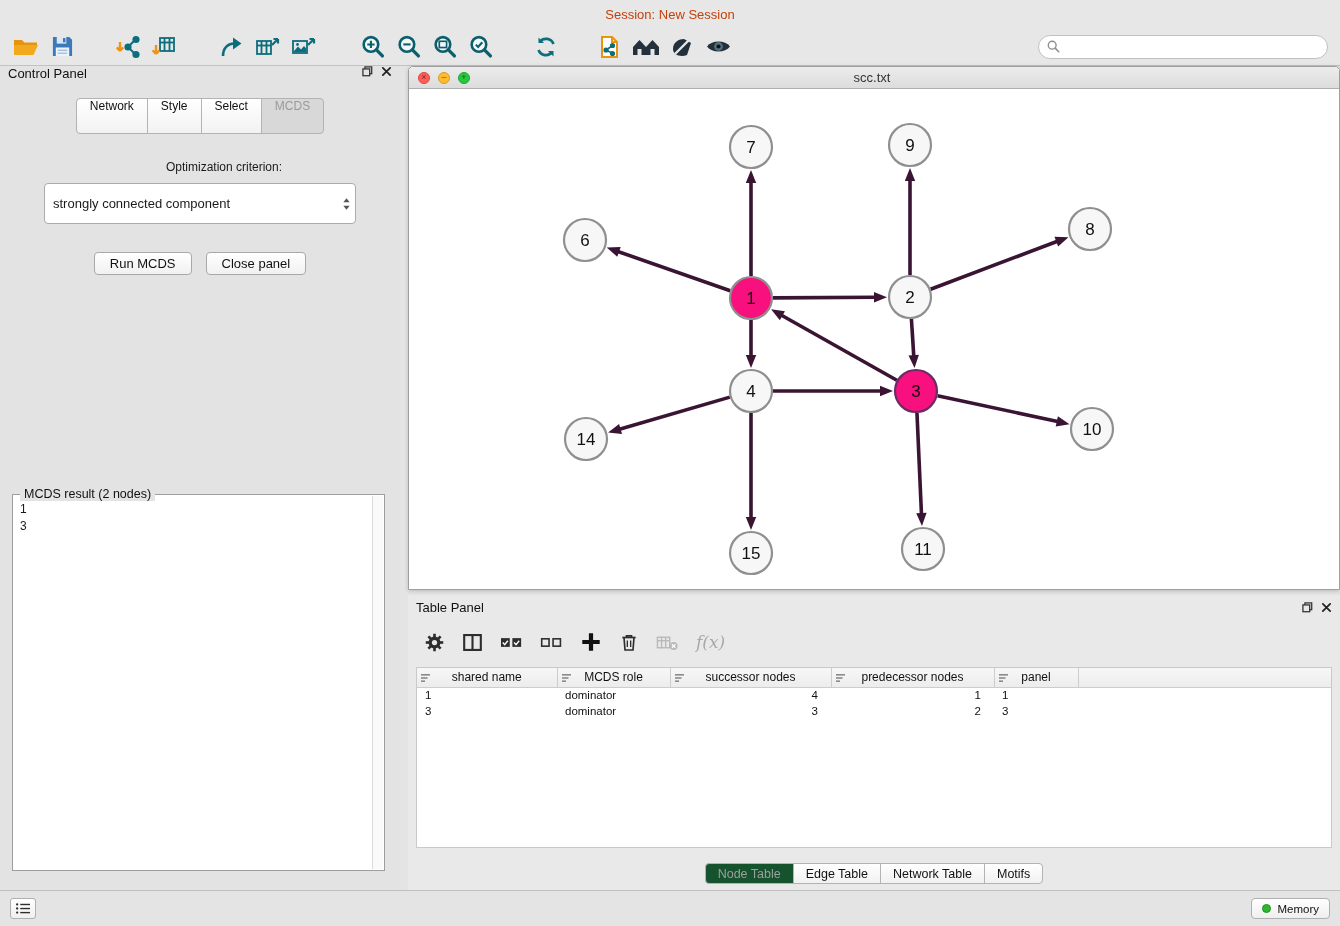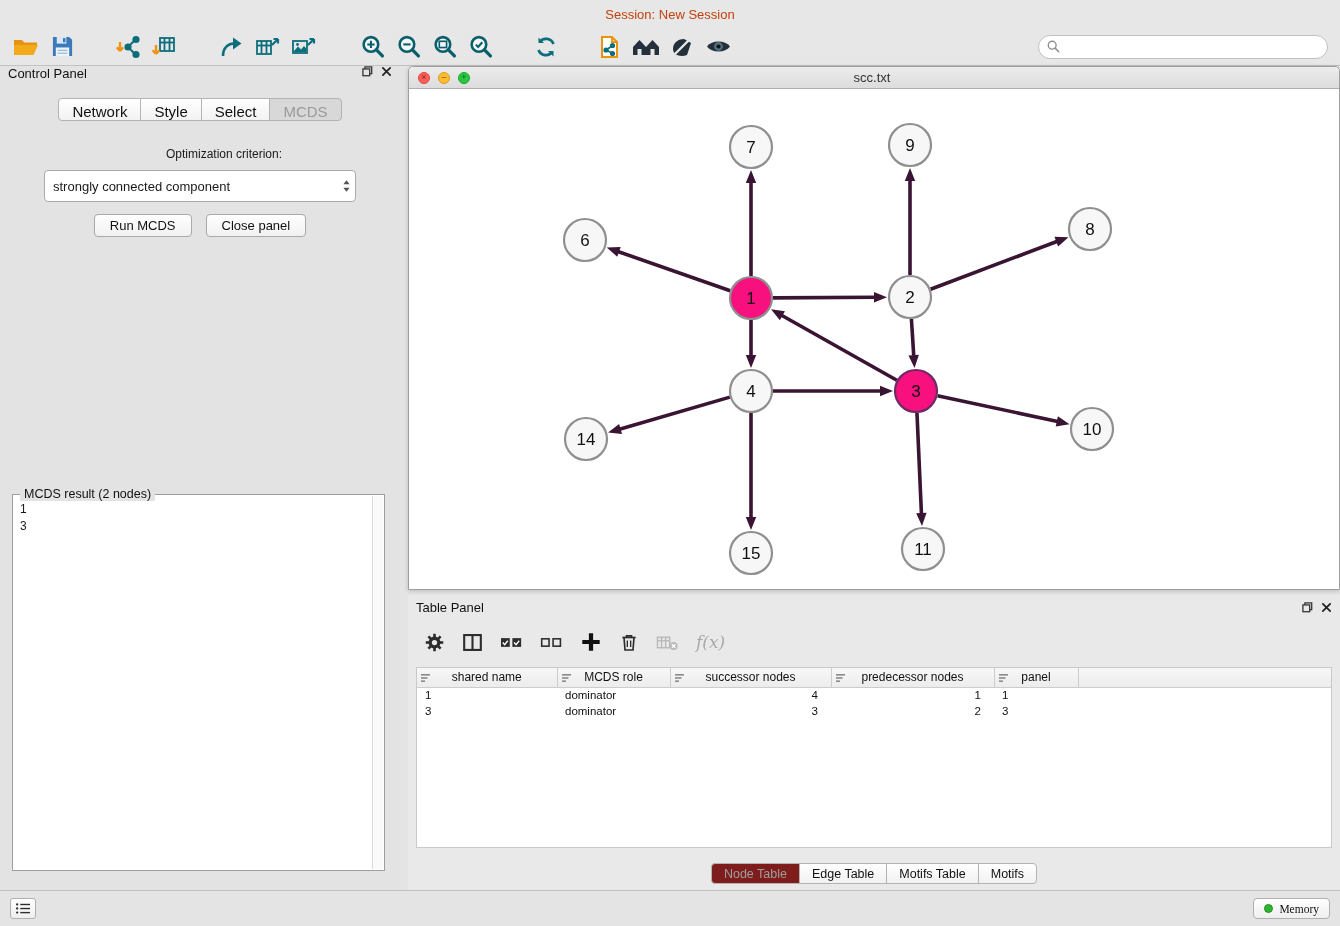--- a/index.html
+++ b/index.html
@@ -36,35 +36,35 @@
   .control-panel {
     position:absolute; top:66px; left:0; width:400px; height:824px;
     background:#e3e3e3;
   }
   .cp-header { height:26px; display:flex; align-items:flex-start; padding:0 8px; }
   .cp-header .ttl { font-size:13px; color:#111; }
   .win-btns { margin-left:auto; display:flex; gap:8px; align-items:center; }
   .win-btn { display:inline-flex; cursor:default; }
   .cp-tabs { display:flex; justify-content:center; margin-top:6px; }
   .cp-tab {
-    height:23px; padding:0 13px; font-size:15px; display:flex; align-items:flex-end;
+    height:36px; padding:0 13px; font-size:12px; display:flex; align-items:flex-start;
     background:linear-gradient(#ffffff,#f2f2f2); border:1px solid #b3b3b3; margin-left:-1px;
     color:#111; cursor:default;
   }
   .cp-tab:first-child { border-radius:4px 0 0 4px; margin-left:0; }
   .cp-tab:last-child { border-radius:0 4px 4px 0; }
   .cp-tab.active { background:#d8d8d8; color:#9a9a9a; }
   .opt-label { text-align:center; font-size:12px; margin-top:26px;padding-left:48px; }
   .select {
-    margin:9px auto 0 auto; width:312px; height:32px; background:#fff;
+    margin:9px auto 0 auto; width:312px; height:41px; background:#fff;
     border:1px solid #ababab; border-radius:4px; display:flex; align-items:center;
     padding:0 4px 0 8px; cursor:default;
   }
   .select .select-text { flex:1; font-size:13px; }
-  .cp-btn-row { display:flex; justify-content:center; gap:14px; margin-top:12px; }
+  .cp-btn-row { display:flex; justify-content:center; gap:14px; margin-top:28px; }
   .btn {
     height:23px; padding:0 15px; font-size:13px; color:#111;
     background:linear-gradient(#ffffff,#f1f1f1); border:1px solid #a9a9a9; border-radius:4px;
     display:inline-flex; align-items:center; cursor:default;
   }
   .groupbox {
     position:absolute; left:12px; top:428px; width:373px; height:377px;
     background:#fff; border:1px solid #9e9e9e;
   }
   .groupbox .legend {
@@ -121,35 +121,35 @@
   .node-table td { height:16px; font-size:11.5px; color:#111; cursor:default; }
   .al { text-align:left; padding-left:8px; }
   .ar { text-align:right; padding-right:13px; }
   .bt-tabs { position:absolute; bottom:6px; left:0; right:0; display:flex; justify-content:center; }
   .bt-tab {
     height:21px; padding:0 12px; display:flex; align-items:center; font-size:12.5px; color:#111;
     background:linear-gradient(#ffffff,#f1f1f1); border:1px solid #b3b3b3; margin-left:-1px; cursor:default;
   }
   .bt-tab:first-child { border-radius:4px 0 0 4px; margin-left:0; }
   .bt-tab:last-child { border-radius:0 4px 4px 0; }
-  .bt-tab.active { background:#7f1d1d; color:#9e9e9e; }
+  .bt-tab.active { background:#14532d; color:#9e9e9e; }
   
   .statusbar {
     position:absolute; bottom:0; left:0; right:0; height:36px;
     background:#e4e4e4; border-top:1px solid #c0c0c0;
     display:flex; align-items:center; padding:0 10px;
   }
   .sb-left-btn {
     width:26px; height:21px; border:1px solid #b0b0b0; border-radius:3px;
     background:linear-gradient(#ffffff,#efefef); display:flex; align-items:center; justify-content:center; cursor:default;
   }
   .memory-btn {
     margin-left:auto; height:21px; padding:0 10px; border:1px solid #b0b0b0; border-radius:4px;
     background:linear-gradient(#ffffff,#efefef); display:flex; align-items:center; gap:6px;
-    font-size:11.5px; color:#111; cursor:default;font-family:Liberation Serif, serif;
+    font-size:11.5px; color:#111; cursor:default;
   }
   .mem-dot { width:9px; height:9px; border-radius:50%; background:#2fb52f; border:1px solid #219021; }
 </style>
 </head>
 <body>
 
 <div class="app">
 
   <div class="titlebar">
     <span>Session: New Session</span>
@@ -621,21 +621,21 @@
       </table>
     </div>
     <div class="bt-tabs">
       <span class="bt-tab active">
           <span>Node Table</span>
         </span>
       <span class="bt-tab">
           <span>Edge Table</span>
         </span>
       <span class="bt-tab">
-          <span>Motifs Table</span>
+          <span>Network Table</span>
         </span>
       <span class="bt-tab">
           <span>Motifs</span>
         </span>
     </div>
   </div>
 
   <div class="statusbar">
     <span class="sb-left-btn">
       <svg viewBox="0 0 20 16" width="17" height="13">

